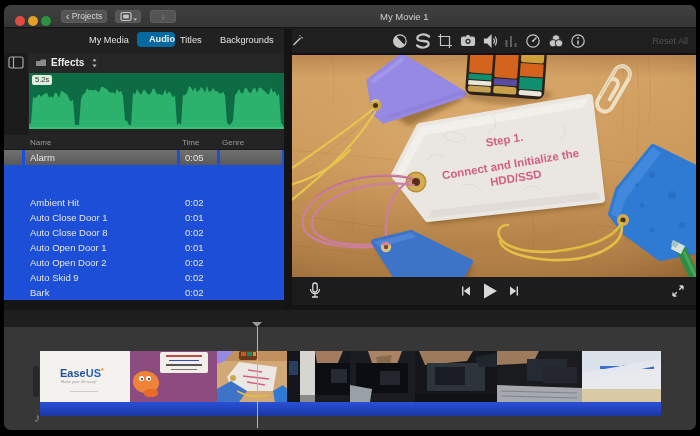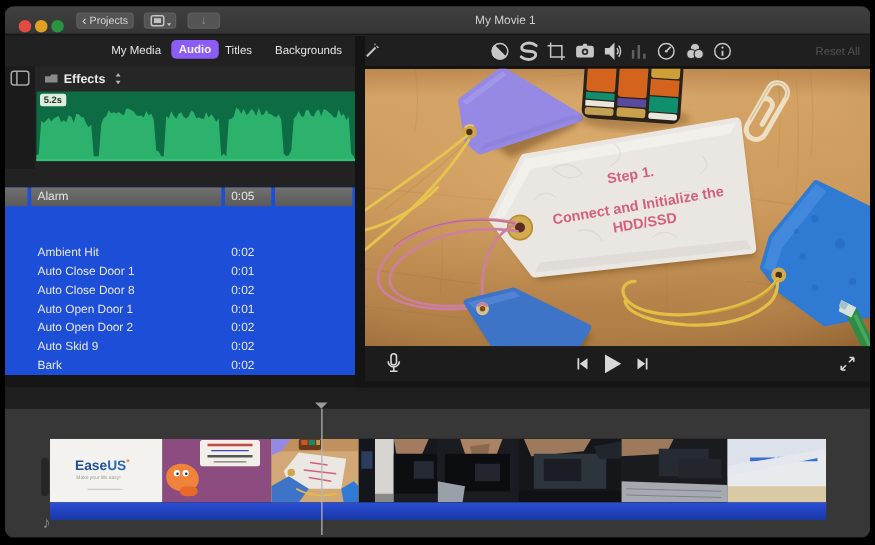--- a/index.html
+++ b/index.html
@@ -6,27 +6,27 @@
 html,body{width:700px;height:436px;background:#000;font-family:"Liberation Sans",sans-serif;overflow:hidden}
 #win{position:absolute;left:4px;top:5px;width:692px;height:425px;background:#1e1e1e;border-radius:7px;overflow:hidden}
 
 #titlebar{position:absolute;left:0;top:0;width:692px;height:23px;background:linear-gradient(#404040,#353535);border-bottom:1px solid #161616}
 .tl{position:absolute;top:11px;width:10px;height:10px;border-radius:50%}
 .btn{position:absolute;top:5px;height:13px;background:#545454;border:1px solid #5e5e5e;border-radius:3px;color:#d6d6d6;font-size:9px;line-height:11px;text-align:center}
 #title{position:absolute;left:376px;top:6px;color:#cfcfcf;font-size:9.5px}
 
 #tabrow{position:absolute;left:0;top:24px;width:692px;height:24px;background:#212121}
 .tab{position:absolute;top:3.5px;color:#e3e3e3;font-size:9.2px;line-height:14px}
-#audiopill{position:absolute;left:133px;top:3px;width:38px;height:14.5px;background:#8b5cf6;border-radius:4px;color:#f0f0f0;font-size:9.2px;line-height:14.5px;text-align:center;font-weight:bold}
+#audiopill{position:absolute;left:133px;top:3px;width:38px;height:14.5px;background:#0369a1;border-radius:4px;color:#f0f0f0;font-size:9.2px;line-height:14.5px;text-align:right;font-weight:bold}
 
 #leftpanel{position:absolute;left:0;top:48px;width:280px;height:257px;background:#222}
 #effrow{position:absolute;left:0;top:0;width:280px;height:20px;background:#262626}
 #lstrip{position:absolute;left:0;top:0;width:24px;height:82px;background:#1b1b1b}
 #wavewrap{position:absolute;left:25px;top:20px;width:255px;height:56px}
-#badge{position:absolute;left:3px;top:2px;background:#ddeedd;border-radius:2px;color:#2a352a;font-size:7.5px;padding:0 3px;line-height:10px;font-weight:bold}
+#badge{position:absolute;left:3px;top:2px;background:#ddeedd;border-radius:2px;color:#2a352a;font-size:7.5px;padding:0 3px;line-height:10px;font-weight:normal}
 #thead{position:absolute;left:0;top:82px;width:280px;height:15px;background:#242424;color:#9b9b9b;font-size:8px;line-height:15px;border-bottom:1px solid #191919}
 #tbody{position:absolute;left:0;top:97px;width:280px;height:150px;background:#1d4ed8;color:#e6e6e6;font-size:9.5px}
 .row{position:absolute;left:0;width:280px;height:15px;line-height:15px}
 .nm{position:absolute;left:26px}.tm{position:absolute;left:181px}
 .selseg{position:absolute;top:0;height:15px;background:linear-gradient(#707070,#5a5a5a)}
 #lpfoot{position:absolute;left:0;top:247px;width:280px;height:10px;background:#161616}
 
 #vdiv{position:absolute;left:280px;top:24px;width:8px;height:281px;background:#141414}
 
 #rtools{position:absolute;left:288px;top:24px;width:404px;height:24px;background:#1f1f1f}
@@ -146,20 +146,25 @@
         <path d="M88.5 8.2 L90.5 5.4 L92.5 8.2 Z M88.5 11.6 L90.5 14.4 L92.5 11.6 Z" fill="#b5b5b5"></path>
       </svg>
     </div>
     <div id="wavewrap">
       <svg width="255" height="56" viewBox="0 0 255 56">
         <rect width="255" height="56" fill="#0e6c44"></rect>
         <path d="M0,56 L0,51.1 L2,50.3 L4,23.6 L6,25.3 L8,23.4 L10,21.1 L12,24.1 L14,21.7 L16,20.8 L18,19.6 L20,24.8 L22,23.2 L24,24.8 L26,19.4 L28,20.3 L30,25.2 L32,18.1 L34,18.3 L36,20.6 L38,20.9 L40,26.0 L42,28.7 L44,26.5 L46,52.0 L48,52.0 L50,52.0 L52,26.3 L54,21.4 L56,19.9 L58,15.2 L60,17.6 L62,16.7 L64,17.8 L66,16.5 L68,18.1 L70,19.4 L72,14.0 L74,14.0 L76,15.2 L78,16.2 L80,19.1 L82,19.8 L84,19.3 L86,21.0 L88,15.8 L90,19.3 L92,17.7 L94,22.8 L96,47.3 L98,48.1 L100,52.0 L102,52.0 L104,19.8 L106,21.5 L108,16.0 L110,19.5 L112,22.0 L114,17.8 L116,16.7 L118,20.5 L120,21.8 L122,20.0 L124,15.3 L126,16.8 L128,21.6 L130,20.7 L132,21.7 L134,22.1 L136,16.5 L138,21.2 L140,18.3 L142,20.8 L144,24.4 L146,22.0 L148,52.0 L150,49.7 L152,52.0 L154,22.3 L156,22.2 L158,20.1 L160,13.2 L162,14.5 L164,18.2 L166,13.9 L168,18.9 L170,17.5 L172,14.1 L174,15.7 L176,19.7 L178,13.1 L180,18.9 L182,18.6 L184,14.7 L186,18.0 L188,18.3 L190,19.9 L192,20.7 L194,18.6 L196,22.8 L198,50.0 L200,51.7 L202,51.1 L204,47.3 L206,22.0 L208,19.7 L210,15.8 L212,20.1 L214,20.3 L216,14.7 L218,15.4 L220,19.6 L222,20.1 L224,16.0 L226,14.4 L228,20.0 L230,14.4 L232,14.9 L234,17.0 L236,18.3 L238,20.7 L240,21.2 L242,14.3 L244,19.7 L246,17.9 L248,22.9 L250,20.3 L252,50.0 L254,52.0 L255,56 Z" fill="#2cb26c"></path>
         <rect y="54" width="255" height="2" fill="#35bf77"></rect>
       </svg>
       <div id="badge">5.2s</div>
+    </div>
+    <div id="thead">
+      <span style="position:absolute;left:26px">Name</span>
+      <span style="position:absolute;left:178px">Time</span>
+      <span style="position:absolute;left:218px">Genre</span>
     </div>
     <div id="tbody">
       <div class="row" style="top:0">
         <div class="selseg" style="left:0;width:18px"></div>
         <div class="selseg" style="left:21px;width:152px"></div>
         <div class="selseg" style="left:176px;width:37px"></div>
         <div class="selseg" style="left:216px;width:62px"></div>
         <span class="nm">Alarm</span>
           <span class="tm">0:05</span>
       </div>

